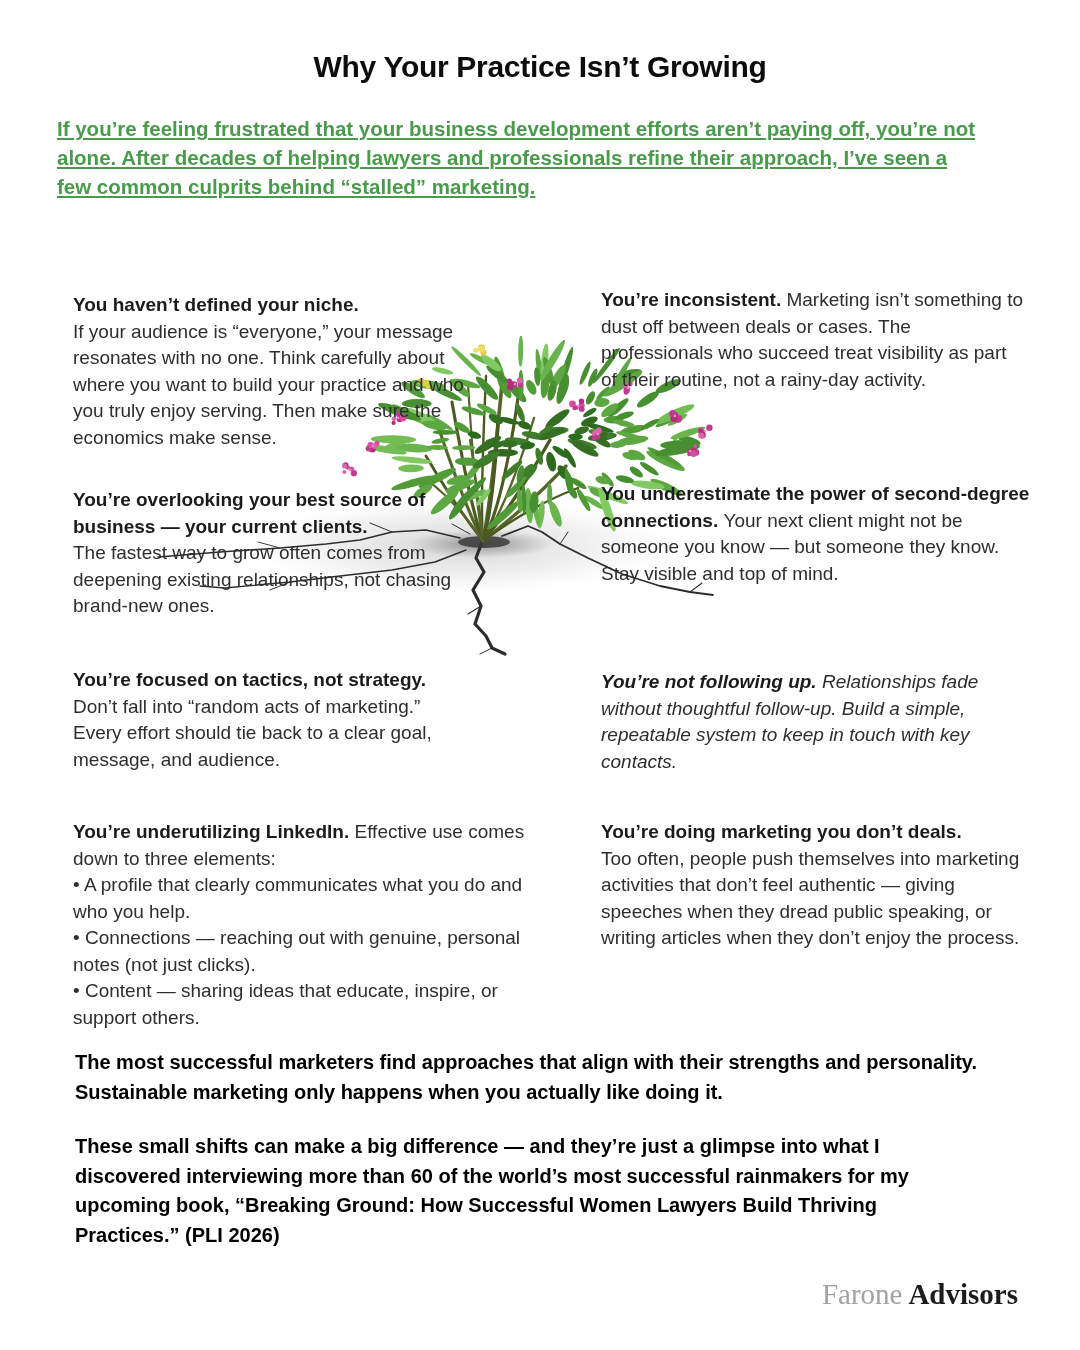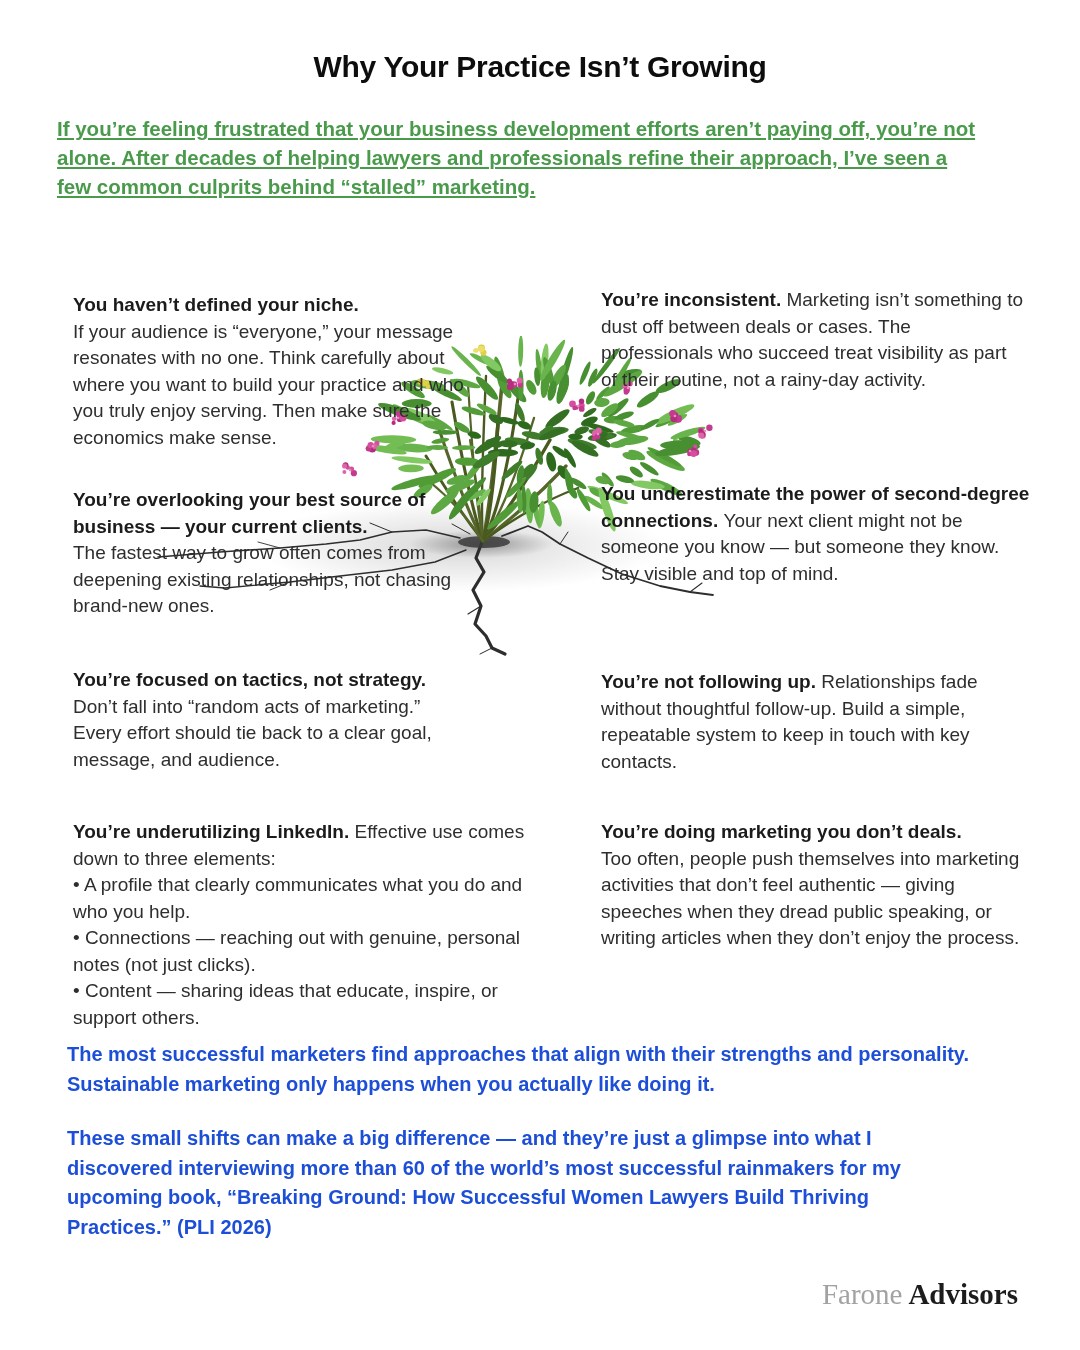--- a/index.html
+++ b/index.html
@@ -19,25 +19,25 @@
   .block .bh{font-weight:700;color:#1b1b1b;}
   .block.stack .bh{display:block;}
   .block.inline .bh::after{content:" ";}
   .block .bb{white-space:pre-line;}
   .blk-niche     {left:57px; top:276px;width:392px;}
   .blk-overlook  {left:57px; top:471px;width:392px;}
   .blk-tactics   {left:57px; top:651px;width:396px;}
   .blk-linkedin  {left:57px; top:803px;width:470px;}
   .blk-inconsist {left:585px;top:271px;width:425px;}
   .blk-second    {left:585px;top:465px;width:432px;}
-  .blk-followup  {left:585px;top:653px;width:410px;}
+  .blk-followup  {left:585px;top:653px;width:410px;font-style:italic;}
   .blk-enjoy     {left:585px;top:803px;width:425px;}
   .conclusion{
-    position:absolute;left:67px;width:905px;margin:0;
-    font-size:20px;line-height:29.5px;font-weight:700;color:#1d4ed8;
+    position:absolute;left:67px;width:905px;margin:8px;
+    font-size:20px;line-height:29.5px;font-weight:700;color:#000000;
   }
   .concl-1{top:1040px;}
   .concl-2{top:1124px;}
   .brand-logo{
     position:absolute;right:62px;top:1278px;
     font-family:"Liberation Serif",serif;font-size:29px;white-space:nowrap;
   }
   .brand-logo .gray{color:#a2a2a2;font-weight:400;}
   .brand-logo .dark{color:#1c1c1c;font-weight:700;margin-left:6px;}
   .bush-svg{position:absolute;left:130px;top:336px;width:600px;height:330px;}

